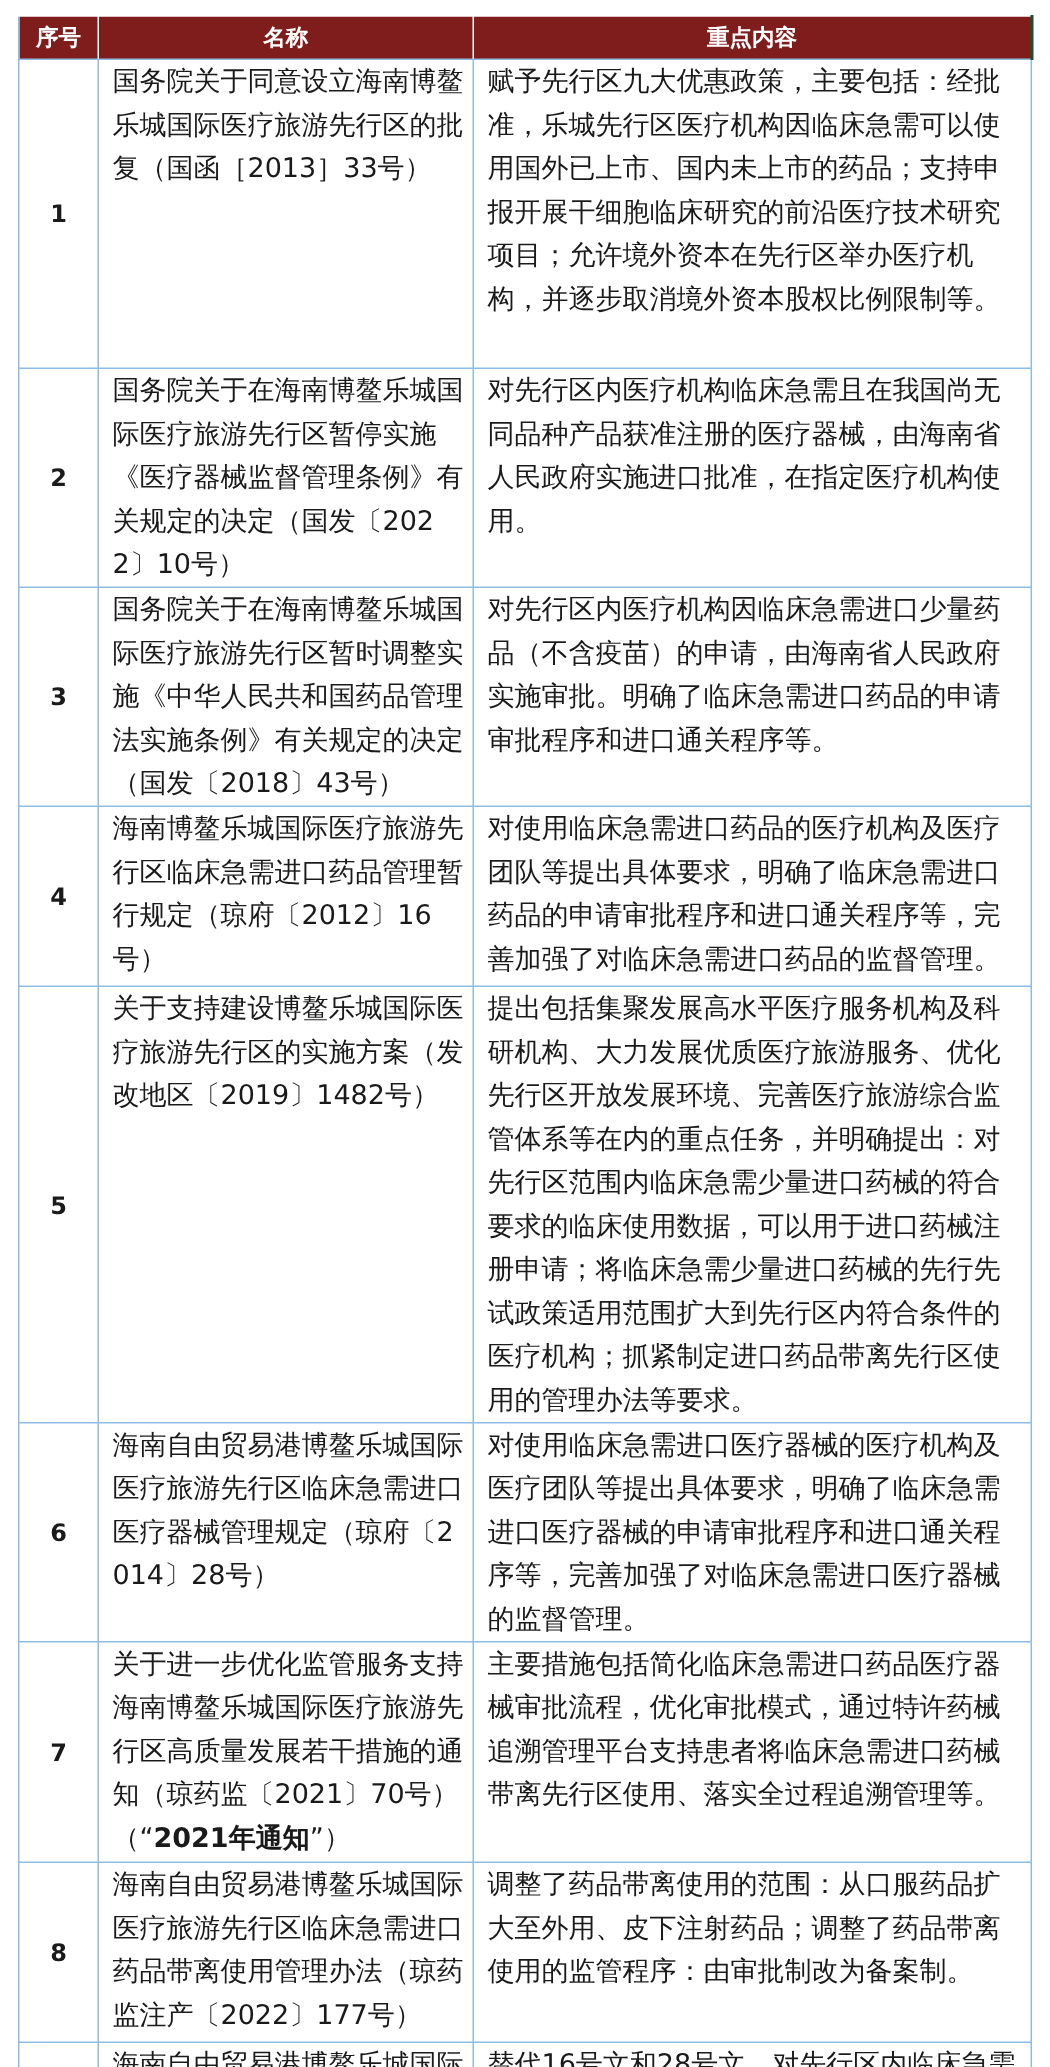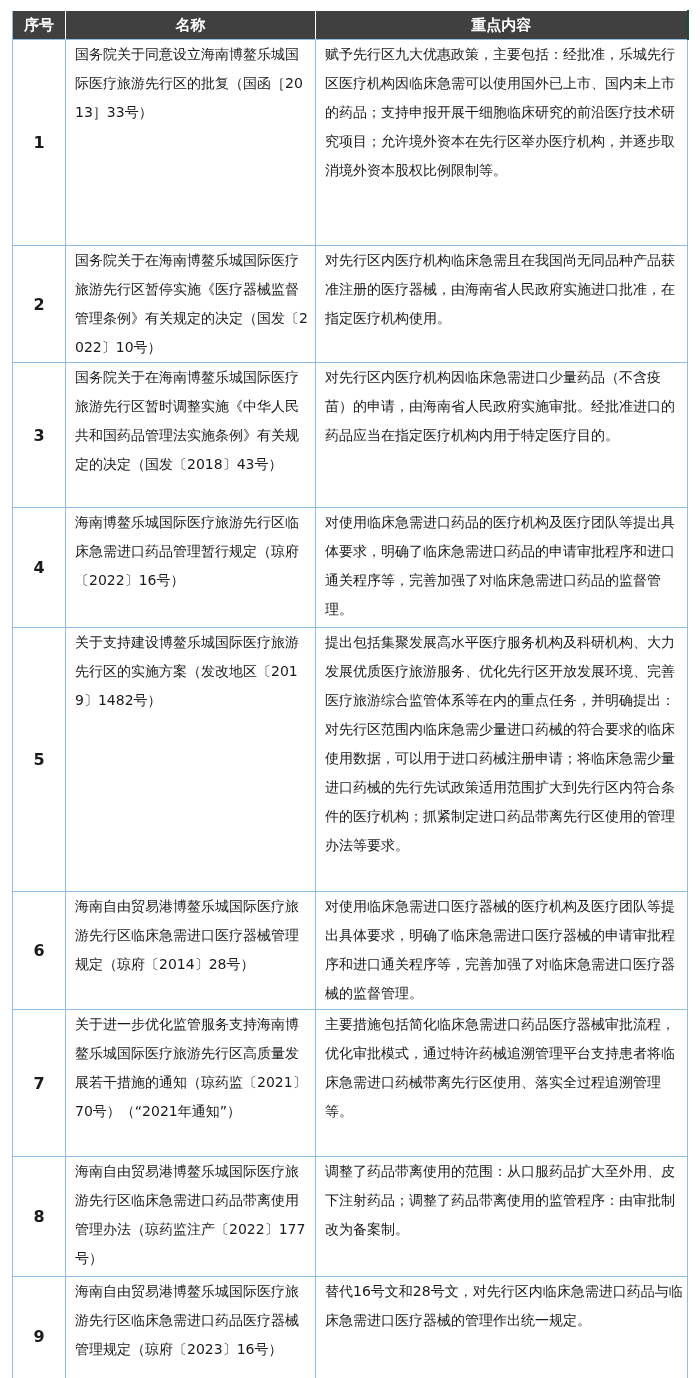--- a/index.html
+++ b/index.html
@@ -3,32 +3,32 @@
 <meta charset="utf-8">
 <style>
   html, body { margin:0; padding:0; background:#ffffff; }
   body { width:700px; height:1378px; position:relative; overflow:hidden;
          font-family:"DejaVu Sans","Liberation Sans",sans-serif; color:#1a1a1a; }
   table.policy { position:absolute; left:12px; top:10px; width:675px;
                  border-collapse:collapse; table-layout:fixed; }
   table.policy col.c-no { width:53px; }
   table.policy col.c-name { width:250px; }
   table.policy col.c-content { width:372px; }
-  table.policy th { background:#404040; color:#ffffff; font-weight:bold;
+  table.policy th { background:#7f1d1d; color:#ffffff; font-weight:bold;
                     font-size:15px; height:28px; padding:0; text-align:center;
                     border:1px solid #ffffff; border-bottom:1px solid #8dbde3; }
   table.policy th:first-child { border-left:1px solid #8dbde3; }
   table.policy th:last-child { border-right:2px solid #14532d; }
   table.policy td { border:1px solid #8dbde3; vertical-align:top;
-                    font-size:14px; line-height:29px; padding:0 4px 0 9px;
+                    font-size:18px; line-height:29px; padding:0 4px 0 9px;
                     letter-spacing:0; word-break:break-all; }
   table.policy td.no { text-align:center; vertical-align:middle; font-weight:bold;
                        font-size:16px; padding:0; }
   td .txt { display:block; }
-  .bold { font-weight:normal; }
+  .bold { font-weight:bold; }
 </style>
 </head>
 <body>
 
 <table class="policy">
   <colgroup>
       <col class="c-no">
       <col class="c-name">
       <col class="c-content">
     </colgroup>
@@ -57,27 +57,27 @@
       <td>
           <span class="txt">对先行区内医疗机构临床急需且在我国尚无同品种产品获准注册的医疗器械，由海南省人民政府实施进口批准，在指定医疗机构使用。</span>
         </td>
     </tr>
     <tr style="height:145px">
       <td class="no">3</td>
       <td>
           <span class="txt">国务院关于在海南博鳌乐城国际医疗旅游先行区暂时调整实施《中华人民共和国药品管理法实施条例》有关规定的决定（国发〔2018〕43号）</span>
         </td>
       <td>
-          <span class="txt">对先行区内医疗机构因临床急需进口少量药品（不含疫苗）的申请，由海南省人民政府实施审批。经批准进口的药品应当在指定医疗机构内用于特定医疗目的。</span>
+          <span class="txt">对先行区内医疗机构因临床急需进口少量药品（不含疫苗）的申请，由海南省人民政府实施审批。明确了临床急需进口药品的申请审批程序和进口通关程序等。</span>
         </td>
     </tr>
     <tr style="height:120px">
       <td class="no">4</td>
       <td>
-          <span class="txt">海南博鳌乐城国际医疗旅游先行区临床急需进口药品管理暂行规定（琼府〔2022〕16号）</span>
+          <span class="txt">海南博鳌乐城国际医疗旅游先行区临床急需进口药品管理暂行规定（琼府〔2012〕16号）</span>
         </td>
       <td>
           <span class="txt">对使用临床急需进口药品的医疗机构及医疗团队等提出具体要求，明确了临床急需进口药品的申请审批程序和进口通关程序等，完善加强了对临床急需进口药品的监督管理。</span>
         </td>
     </tr>
     <tr style="height:264px">
       <td class="no">5</td>
       <td>
           <span class="txt">关于支持建设博鳌乐城国际医疗旅游先行区的实施方案（发改地区〔2019〕1482号）</span>
         </td>

